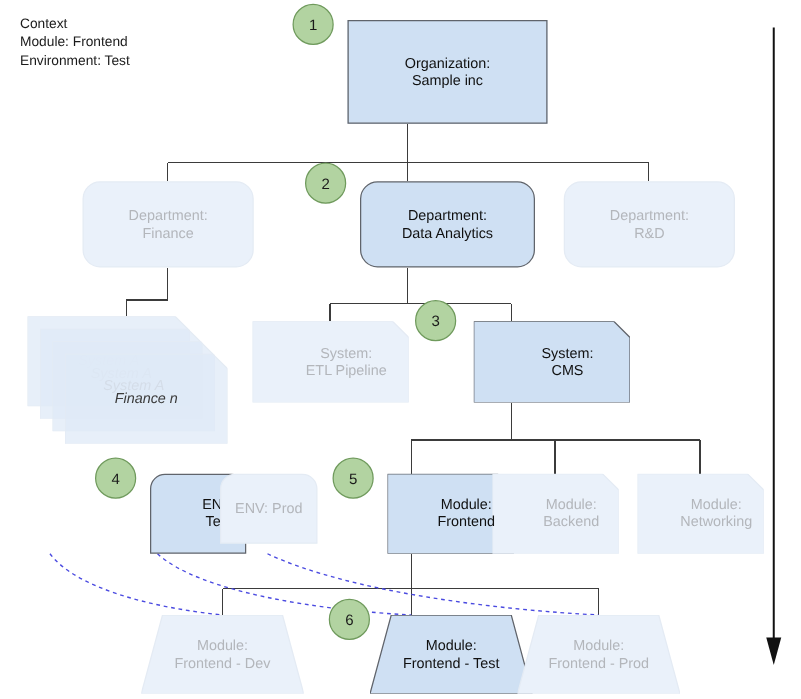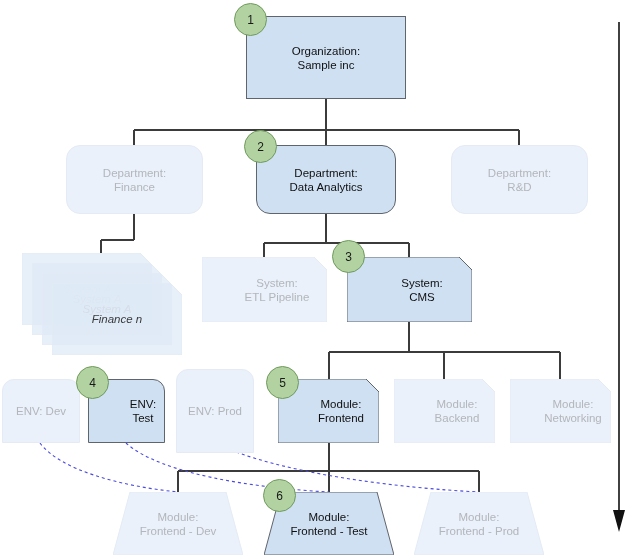--- a/index.html
+++ b/index.html
@@ -46,20 +46,21 @@
     white-space: pre-line;
   }
   .node .lbl {
     display: block;
     white-space: pre-line;
     padding: 0 6px;
   }
   
   .active {
     color: #101010;
+    margin-left: 32px;
   }
   .inactive {
     color: #b3b6bb;
   }
   
   .shape-rect.active {
     background: #cfe0f3;
     border: 1px solid #60646b;
   }
   
@@ -168,20 +169,23 @@
       <path d="M126,443 C160,474 255,488 329,492"></path>
       <path d="M214,443 C280,474 400,488 479,492"></path>
     </g>
 
     <g stroke="#111111" stroke-width="1.6" fill="#111111">
       <line x1="619" y1="22" x2="619" y2="519"></line>
       <polygon points="619,532 613,510 625,510" stroke="none"></polygon>
     </g>
   </svg>
 
+  <div class="context-block">Context
+Module: Frontend
+Environment: Test</div>
 
   <div class="node shape-rect active" style="left:246px; top:16px; width:160px; height:83px;">
     <span class="lbl">Organization:
 Sample inc</span>
   </div>
   <div class="badge" style="left:234px; top:3px;">1</div>
 
   <div class="node shape-round inactive" style="left:66px; top:145px; width:137px; height:69px;">
     <span class="lbl">Department:
 Finance</span>
@@ -235,30 +239,27 @@
 
   <div class="node shape-cut active" style="left:347px; top:257px; width:125px; height:65px;">
     <svg class="bgshape" viewBox="0 0 125 65" preserveAspectRatio="none">
       <polygon points="0,0 112,0 125,13 125,65 0,65" fill="#cfe0f3" stroke="#60646b" stroke-width="1"></polygon>
     </svg>
     <span class="lbl">System:
 CMS</span>
   </div>
   <div class="badge" style="left:332px; top:240px;">3</div>
 
-  <div class="node shape-envbox inactive" style="left:2px; top:379px; width:78px; height:64px;">
-    <span class="lbl">ENV: Dev</span>
-  </div>
 
   <div class="node shape-envbox active" style="left:88px; top:379px; width:77px; height:64px;padding-left:33px;">
     <span class="lbl">ENV: Test</span>
   </div>
   <div class="badge" style="left:76px; top:366px;">4</div>
 
-  <div class="node shape-envbox inactive" style="left:176px; top:369px; width:78px; height:84px;">
+  <div class="node shape-envbox inactive" style="left:176px; top:379px; width:78px; height:56px;">
     <span class="lbl">ENV: Prod</span>
   </div>
 
   <div class="node shape-cut active" style="left:278px; top:379px; width:101px; height:64px;">
     <svg class="bgshape" viewBox="0 0 101 64" preserveAspectRatio="none">
       <polygon points="0,0 88,0 101,13 101,64 0,64" fill="#cfe0f3" stroke="#60646b" stroke-width="1"></polygon>
     </svg>
     <span class="lbl">Module:
 Frontend</span>
   </div>

